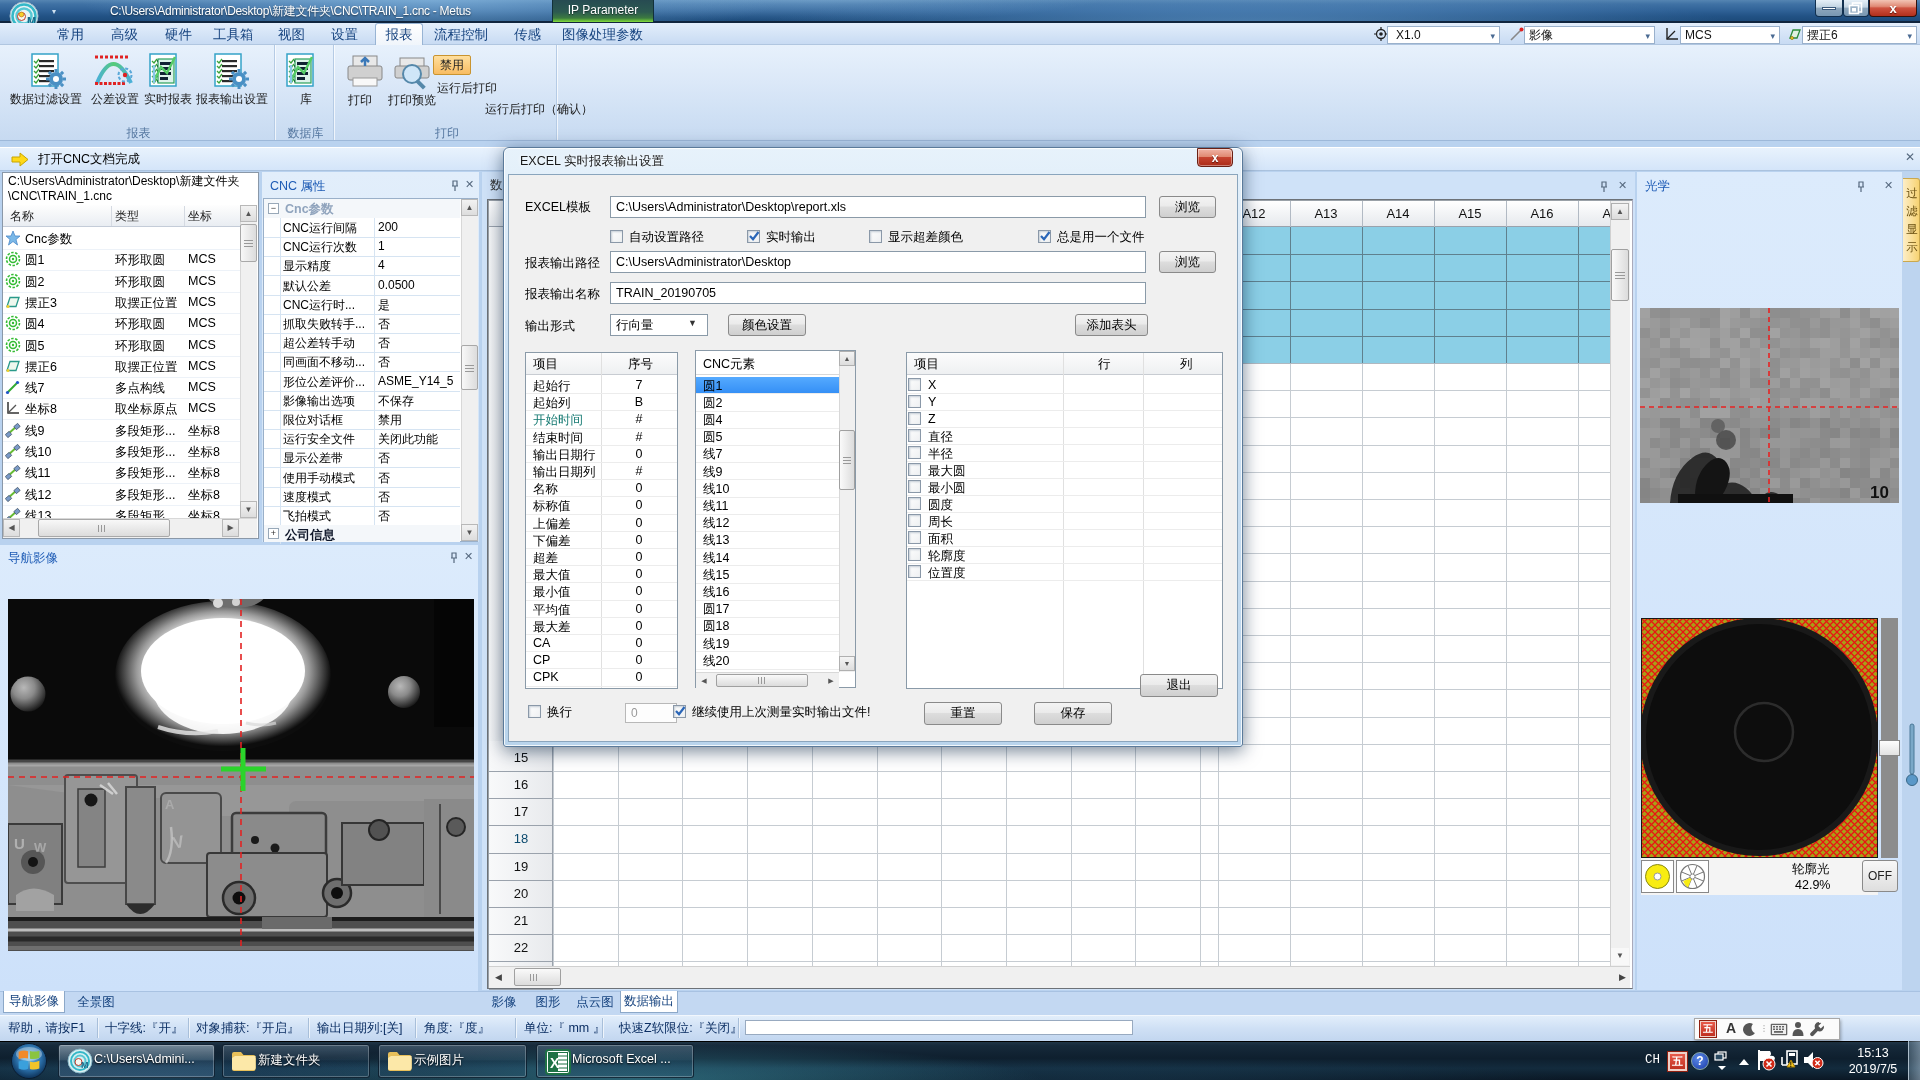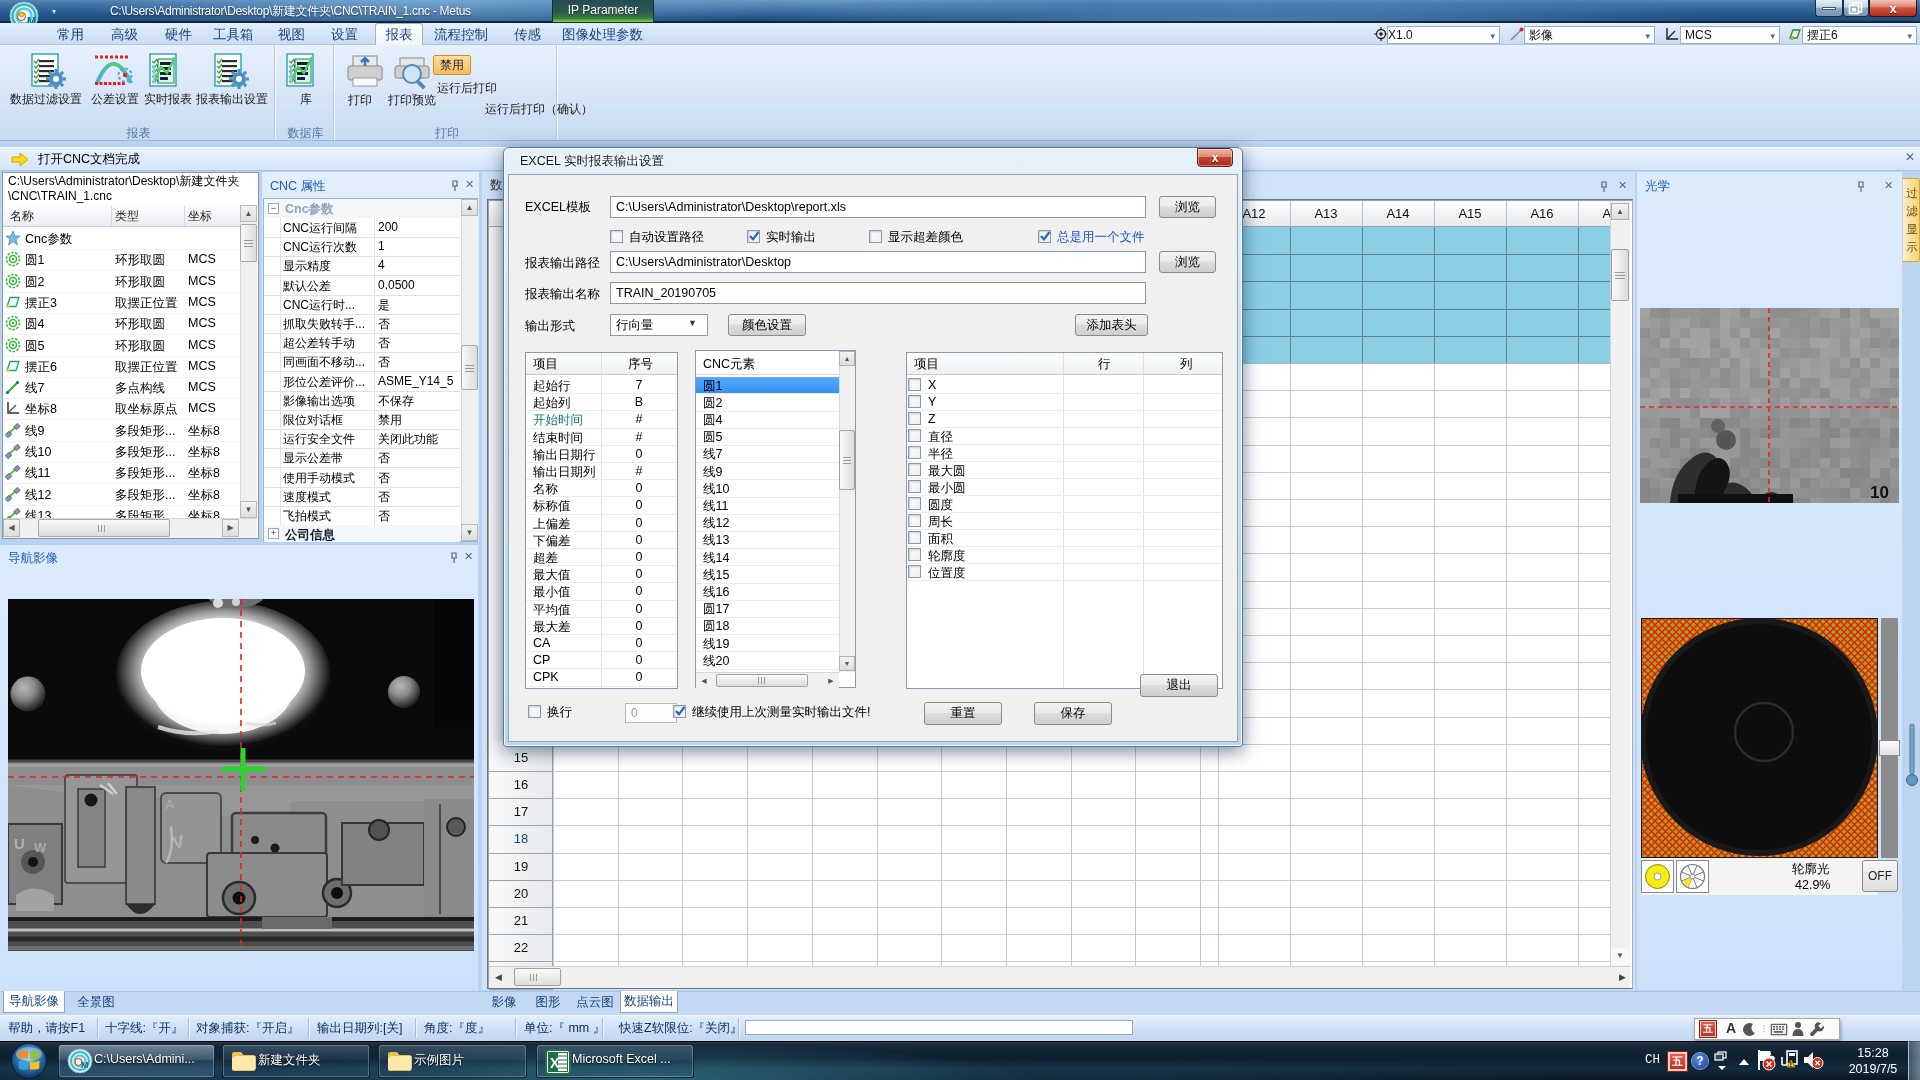--- a/index.html
+++ b/index.html
@@ -41,21 +41,21 @@
 <div class="abs" style="left:331px;top:25px;width:34px;height:19px;color:#16437f;font-size:13.5px;line-height:19px;">设置</div>
 <div class="abs" style="left:434px;top:25px;width:62px;height:19px;color:#16437f;font-size:13.5px;line-height:19px;">流程控制</div>
 <div class="abs" style="left:514px;top:25px;width:34px;height:19px;color:#16437f;font-size:13.5px;line-height:19px;">传感</div>
 <div class="abs" style="left:562px;top:25px;width:90px;height:19px;color:#16437f;font-size:13.5px;line-height:19px;">图像处理参数</div>
 <div class="abs" style="left:375px;top:23px;width:48px;height:22px;background:linear-gradient(180deg,#ffffff,#f0f5fb);border:1px solid #98b4d4;border-bottom:none;border-radius:3px 3px 0 0;color:#16437f;font-size:13.5px;text-align:center;line-height:21px;">报表</div>
 <svg class="abs" style="left:1374px;top:27px" width="14" height="14" viewBox="0 0 14 14">
     <circle cx="7" cy="7" r="4.5" fill="none" stroke="#222" stroke-width="1.3"></circle>
     <circle cx="7" cy="7" r="1.8" fill="#222"></circle>
     <path d="M7 0v3M7 11v3M0 7h3M11 7h3" stroke="#222" stroke-width="1.2"></path>
   </svg>
-<div class="abs" style="left:1387px;top:26px;width:113px;height:18px;background:#fff;border:1px solid #9ab1cc;color:#111;font-size:12px;line-height:16px;padding-left:0;">X1.0<span style="position:absolute;right:4px;top:1px;color:#4a6a92;font-size:9px;">▾</span></div>
+<div class="abs" style="left:1387px;top:26px;width:113px;height:18px;background:#fff;border:1px solid #9ab1cc;color:#111;font-size:12px;line-height:16px;padding-left:8px;">X1.0<span style="position:absolute;right:4px;top:1px;color:#4a6a92;font-size:9px;">▾</span></div>
 <svg class="abs" style="left:1510px;top:27px" width="14" height="14" viewBox="0 0 14 14">
     <path d="M1 13 L11 3" stroke="#888" stroke-width="1.6"></path>
     <circle cx="11.5" cy="2.5" r="2" fill="#d22"></circle>
   </svg>
 <div class="abs" style="left:1524px;top:26px;width:131px;height:18px;background:#fff;border:1px solid #9ab1cc;color:#111;font-size:12px;line-height:16px;padding-left:4px;">影像<span style="position:absolute;right:4px;top:1px;color:#4a6a92;font-size:9px;">▾</span></div>
 <svg class="abs" style="left:1665px;top:27px" width="14" height="14" viewBox="0 0 14 14">
     <path d="M2 1v11h11" stroke="#222" stroke-width="1.4" fill="none"></path>
     <path d="M2 12 L10 4" stroke="#222" stroke-width="1.2"></path>
   </svg>
 <div class="abs" style="left:1680px;top:26px;width:100px;height:18px;background:#fff;border:1px solid #9ab1cc;color:#111;font-size:12px;line-height:16px;padding-left:4px;">MCS<span style="position:absolute;right:4px;top:1px;color:#4a6a92;font-size:9px;">▾</span></div>
@@ -1298,21 +1298,21 @@
     <rect x="10" y="4" width="6" height="3" fill="#fff"></rect>
     <path d="M3 8 v8 M3 16 h6" stroke="#fff" stroke-width="1.6"></path>
     <path d="M12 11 l4 7 h-8 z" fill="#f7c820" stroke="#a07800" stroke-width="1"></path>
     <text x="10.8" y="17.5" font-size="6.5" font-weight="bold" fill="#000">!</text>
   </svg>
 <svg class="abs" style="left:1802px;top:1050px" width="22" height="20" viewBox="0 0 22 20">
     <path d="M2 7 h4 l5 -5 v16 l-5 -5 h-4 z" fill="#fff"></path>
     <circle cx="15.5" cy="13" r="5.5" fill="#d02a18" stroke="#fff" stroke-width="1"></circle>
     <path d="M13.3 10.8 l4.4 4.4 M17.7 10.8 l-4.4 4.4" stroke="#fff" stroke-width="1.5"></path>
   </svg>
-<div class="abs" style="left:1838px;top:1046px;width:70px;height:15px;color:#fff;font-size:12.5px;text-align:center;">15:28</div>
+<div class="abs" style="left:1838px;top:1046px;width:70px;height:15px;color:#fff;font-size:12.5px;text-align:center;">15:13</div>
 <div class="abs" style="left:1838px;top:1062px;width:70px;height:15px;color:#fff;font-size:12.5px;text-align:center;">2019/7/5</div>
 <div class="abs" style="left:1908px;top:1041px;width:12px;height:39px;background:linear-gradient(90deg,rgba(150,180,200,0.35),rgba(190,215,235,0.5));border-left:1px solid rgba(220,235,245,0.6);"></div>
 <div class="abs" style="left:1694px;top:1018px;width:146px;height:22px;background:#fbfbfb;border:1px solid #a8a8a8;box-shadow:1px 2px 3px rgba(0,0,0,0.3);"></div>
 <div class="abs" style="left:1700px;top:1021px;width:16px;height:16px;background:linear-gradient(180deg,#e85a4a,#c03020);border:1.5px solid #f0d0c8;box-shadow:0 0 0 1px #902010;color:#fff;font-size:10px;text-align:center;line-height:13px;font-weight:bold;">五</div>
 <div class="abs" style="left:1723px;top:1020px;width:16px;height:17px;color:#333;font-size:14px;font-weight:bold;text-align:center;">A</div>
 <svg class="abs" style="left:1742px;top:1022px" width="15" height="15" viewBox="0 0 15 15">
     <path d="M11 2 a6.5 6.5 0 1 0 2 9 a5.5 5.5 0 0 1 -2 -9z" fill="#555"></path>
   </svg>
 <div class="abs" style="left:1760px;top:1024px;width:10px;height:10px;color:#888;font-size:8px;">⋮</div>
 <svg class="abs" style="left:1770px;top:1023px" width="18" height="13" viewBox="0 0 18 13">
@@ -1350,21 +1350,21 @@
 <svg class="abs" style="left:748px;top:230px" width="12" height="12" viewBox="0 0 12 12">
     <path d="M2 6 l3 3.2 L10.5 2" stroke="#2a66b8" stroke-width="2.2" fill="none"></path>
   </svg>
 <div class="abs" style="left:766px;top:229px;width:80px;height:15px;color:#000;font-size:12.5px;">实时输出</div>
 <div class="abs" style="left:869px;top:230px;width:13px;height:13px;background:linear-gradient(135deg,#fdfdfd,#eef0f2);border:1px solid #8a98a8;box-shadow:inset 1px 1px 2px rgba(120,140,160,0.4);"></div>
 <div class="abs" style="left:888px;top:229px;width:100px;height:15px;color:#000;font-size:12.5px;">显示超差颜色</div>
 <div class="abs" style="left:1038px;top:230px;width:13px;height:13px;background:linear-gradient(135deg,#fdfdfd,#eef0f2);border:1px solid #8a98a8;box-shadow:inset 1px 1px 2px rgba(120,140,160,0.4);"></div>
 <svg class="abs" style="left:1039px;top:230px" width="12" height="12" viewBox="0 0 12 12">
     <path d="M2 6 l3 3.2 L10.5 2" stroke="#2a66b8" stroke-width="2.2" fill="none"></path>
   </svg>
-<div class="abs" style="left:1057px;top:229px;width:110px;height:15px;color:#1d4ed8;font-size:12.5px;font-family:Liberation Mono, monospace;">总是用一个文件</div>
+<div class="abs" style="left:1057px;top:229px;width:110px;height:15px;color:#000000;font-size:12.5px;font-family:Liberation Mono, monospace;">总是用一个文件</div>
 <div class="abs" style="left:525px;top:255px;width:95px;height:15px;color:#000;font-size:12.5px;">报表输出路径</div>
 <div class="abs" style="left:610px;top:251px;width:536px;height:22px;background:#fff;border:1px solid #8a9aa8;color:#000;font-size:12.5px;line-height:20px;padding-left:5px;">C:\Users\Administrator\Desktop</div>
 <div class="abs" style="left:1159px;top:251px;width:57px;height:22px;background:linear-gradient(180deg,#f3f3f3 0%,#ebebeb 45%,#dddddd 50%,#cfcfcf 100%);border:1px solid #8a8a8a;border-radius:3px;color:#000;font-size:12.5px;text-align:center;line-height:20px;">浏览</div>
 <div class="abs" style="left:525px;top:286px;width:95px;height:15px;color:#000;font-size:12.5px;">报表输出名称</div>
 <div class="abs" style="left:610px;top:282px;width:536px;height:22px;background:#fff;border:1px solid #8a9aa8;color:#000;font-size:12.5px;line-height:20px;padding-left:5px;">TRAIN_20190705</div>
 <div class="abs" style="left:525px;top:318px;width:70px;height:15px;color:#000;font-size:12.5px;">输出形式</div>
 <div class="abs" style="left:610px;top:314px;width:98px;height:22px;background:#fff;border:1px solid #8a9aa8;color:#000;font-size:12.5px;line-height:20px;padding-left:5px;">行向量</div>
 <div class="abs" style="left:688px;top:318px;width:14px;height:14px;color:#333;font-size:9px;">▼</div>
 <div class="abs" style="left:728px;top:314px;width:78px;height:22px;background:linear-gradient(180deg,#f3f3f3 0%,#ebebeb 45%,#dddddd 50%,#cfcfcf 100%);border:1px solid #8a8a8a;border-radius:3px;color:#000;font-size:12.5px;text-align:center;line-height:20px;">颜色设置</div>
 <div class="abs" style="left:1075px;top:314px;width:73px;height:22px;background:linear-gradient(180deg,#f3f3f3 0%,#ebebeb 45%,#dddddd 50%,#cfcfcf 100%);border:1px solid #8a8a8a;border-radius:3px;color:#000;font-size:12.5px;text-align:center;line-height:20px;">添加表头</div>

